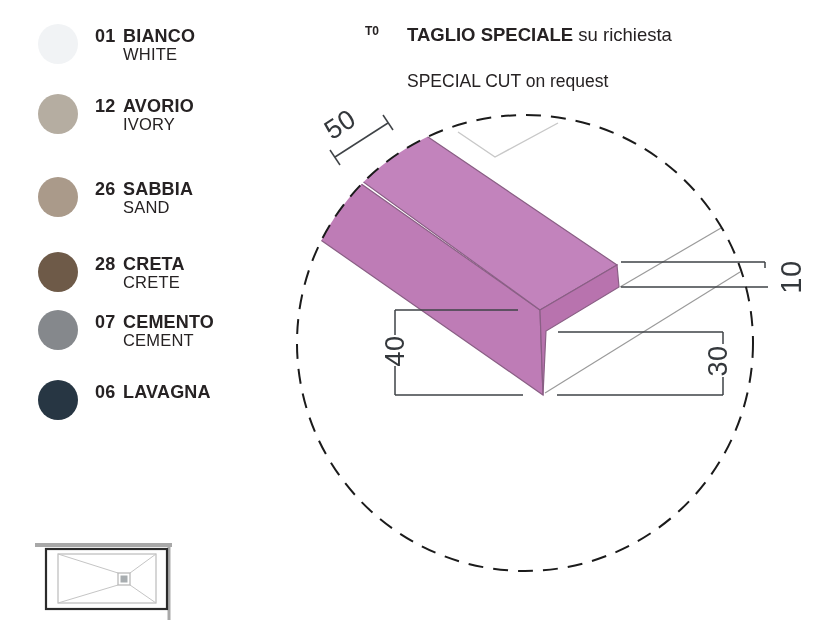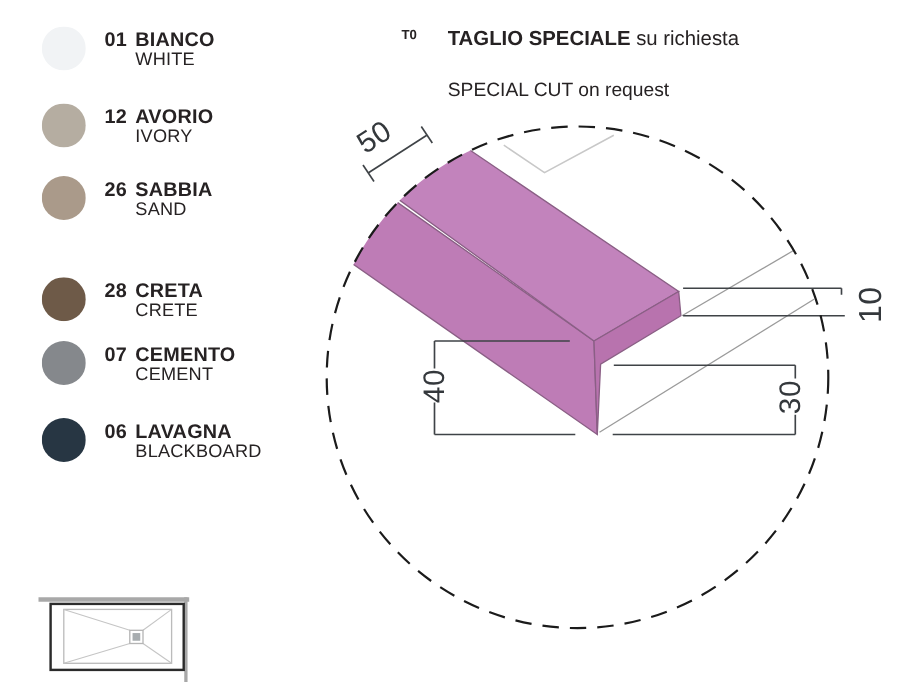--- a/index.html
+++ b/index.html
@@ -49,21 +49,21 @@
 
   <div class="swatch-row" style="top:94px">
     <svg class="swatch-svg" viewBox="0 0 40 40">
       <circle cx="20" cy="20" r="20" fill="#b5ada1"></circle>
     </svg>
     <span class="code">12</span>
     <span class="name-it">AVORIO</span>
     <span class="name-en">IVORY</span>
   </div>
 
-  <div class="swatch-row" style="top:160px">
+  <div class="swatch-row" style="top:177px">
     <svg class="swatch-svg" viewBox="0 0 40 40">
       <circle cx="20" cy="20" r="20" fill="#aa9a8a"></circle>
     </svg>
     <span class="code">26</span>
     <span class="name-it">SABBIA</span>
     <span class="name-en">SAND</span>
   </div>
 
   <div class="swatch-row" style="top:252px">
     <svg class="swatch-svg" viewBox="0 0 40 40">
@@ -82,21 +82,20 @@
     <span class="name-it">CEMENTO</span>
     <span class="name-en">CEMENT</span>
   </div>
 
   <div class="swatch-row" style="top:380px">
     <svg class="swatch-svg" viewBox="0 0 40 40">
       <circle cx="20" cy="20" r="20" fill="#273643"></circle>
     </svg>
     <span class="code">06</span>
     <span class="name-it">LAVAGNA</span>
-    <span class="name-en">BLACKBOARD</span>
   </div>
 
 </div>
 
 <div>
   <span class="title-code">T0</span>
   <span class="title-line1"><span class="b">TAGLIO SPECIALE</span><span> su richiesta</span></span>
   <span class="title-line2">SPECIAL CUT on request</span>
 </div>
 

